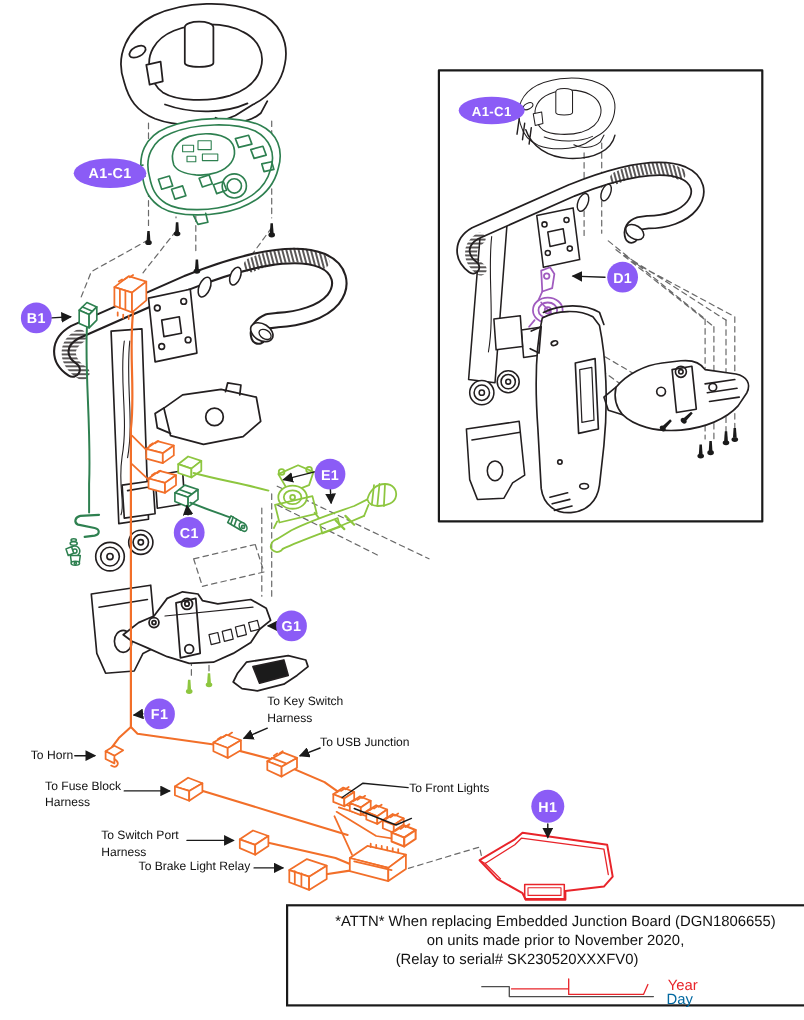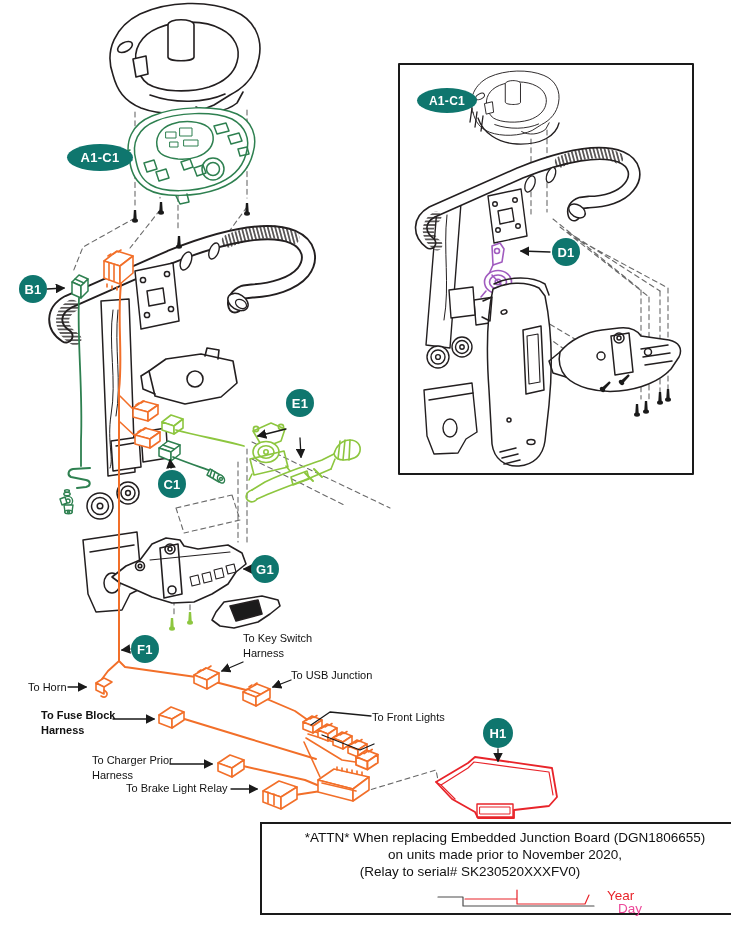--- a/index.html
+++ b/index.html
@@ -1,27 +1,27 @@
 <!DOCTYPE html>
 <html><head>
 <meta charset="utf-8">
 <style>
   html,body{margin:0;padding:0;background:#fff;}
   #stage{position:relative;width:731px;height:927px;background:#fff;overflow:hidden;
          font-family:"Liberation Sans",sans-serif;}
   #art{position:absolute;left:0;top:0;}
-  .pill{position:absolute;background:#0f766e;color:#fff;border-radius:50%;
+  .pill{position:absolute;background:#8b5cf6;color:#fff;border-radius:50%;
         display:flex;align-items:center;justify-content:center;
         font-weight:bold;font-size:13px;letter-spacing:.3px;z-index:3;}
   .dot{width:28px;height:28px;}
   .lbl{position:absolute;font-size:11px;line-height:15px;color:#111;z-index:3;white-space:nowrap;}
   .attn{position:absolute;left:239px;top:822px;width:486px;height:84px;border:2px solid #1a1a1a;
         text-align:center;font-size:13.5px;line-height:17px;color:#111;padding-top:5px;z-index:2;margin-left:21px;}
   .attn .yr{position:absolute;left:345px;top:63px;color:#e8242a;}
-  .attn .dy{position:absolute;left:356px;top:76px;color:#ec4899;}
+  .attn .dy{position:absolute;left:344px;top:76px;color:#0369a1;}
   .l4{padding-right:70px;}
 </style>
 </head>
 <body>
 
 <div id="stage">
 
 <svg id="art" width="731" height="927" viewBox="0 0 731 927" stroke-linecap="round" stroke-linejoin="round">
   <defs>
     <pattern id="coilA" width="3.6" height="3.6" patternUnits="userSpaceOnUse">
@@ -362,30 +362,30 @@
     <path d="M438,897 L463,897 L463,906 L594,906" stroke="#4d4d4d" stroke-width="1.2"></path>
     <path d="M465,899 L517,899 M517,890 L517,904 L585,904 L589,895" stroke="#e8242a" stroke-width="1.2"></path>
   </g>
 </svg>
 
 <div class="pill" style="left:67px;top:144px;width:66px;height:27px;">A1-C1</div>
 <div class="pill" style="left:417px;top:88px;width:60px;height:25px;font-size:12px;">A1-C1</div>
 <div class="pill dot" style="left:19px;top:275px;">B1</div>
 <div class="pill dot" style="left:158px;top:470px;">C1</div>
 <div class="pill dot" style="left:552px;top:238px;">D1</div>
-<div class="pill dot" style="left:286px;top:389px;text-align:center;">E1</div>
+<div class="pill dot" style="left:286px;top:417px;text-align:center;">E1</div>
 <div class="pill dot" style="left:131px;top:635px;">F1</div>
 <div class="pill dot" style="left:251px;top:555px;">G1</div>
 <div class="pill dot" style="left:483px;top:718px;width:30px;height:30px;">H1</div>
 
 <div class="lbl" style="left:28px;top:680px;">To Horn</div>
 <div class="lbl" style="left:243px;top:631px;"><span>To Key Switch</span><br><span>Harness</span></div>
 <div class="lbl" style="left:291px;top:668px;">To USB Junction</div>
-<div class="lbl" style="left:41px;top:708px;font-weight:bold;"><span>To Fuse Block</span><br><span>Harness</span></div>
-<div class="lbl" style="left:92px;top:753px;"><span>To Charger Prior</span><br><span>Harness</span></div>
+<div class="lbl" style="left:41px;top:708px;"><span>To Fuse Block</span><br><span>Harness</span></div>
+<div class="lbl" style="left:92px;top:753px;"><span>To Switch Port</span><br><span>Harness</span></div>
 <div class="lbl" style="left:126px;top:781px;">To Brake Light Relay</div>
 <div class="lbl" style="left:372px;top:710px;">To Front Lights</div>
 
 <div class="attn">
   <div>*ATTN* When replacing Embedded Junction Board (DGN1806655)</div>
   <div>on units made prior to November 2020,</div>
   <div class="l4">(Relay to serial# SK230520XXXFV0)</div>
   <span class="yr">Year</span>
   <span class="dy">Day</span>
 </div>

